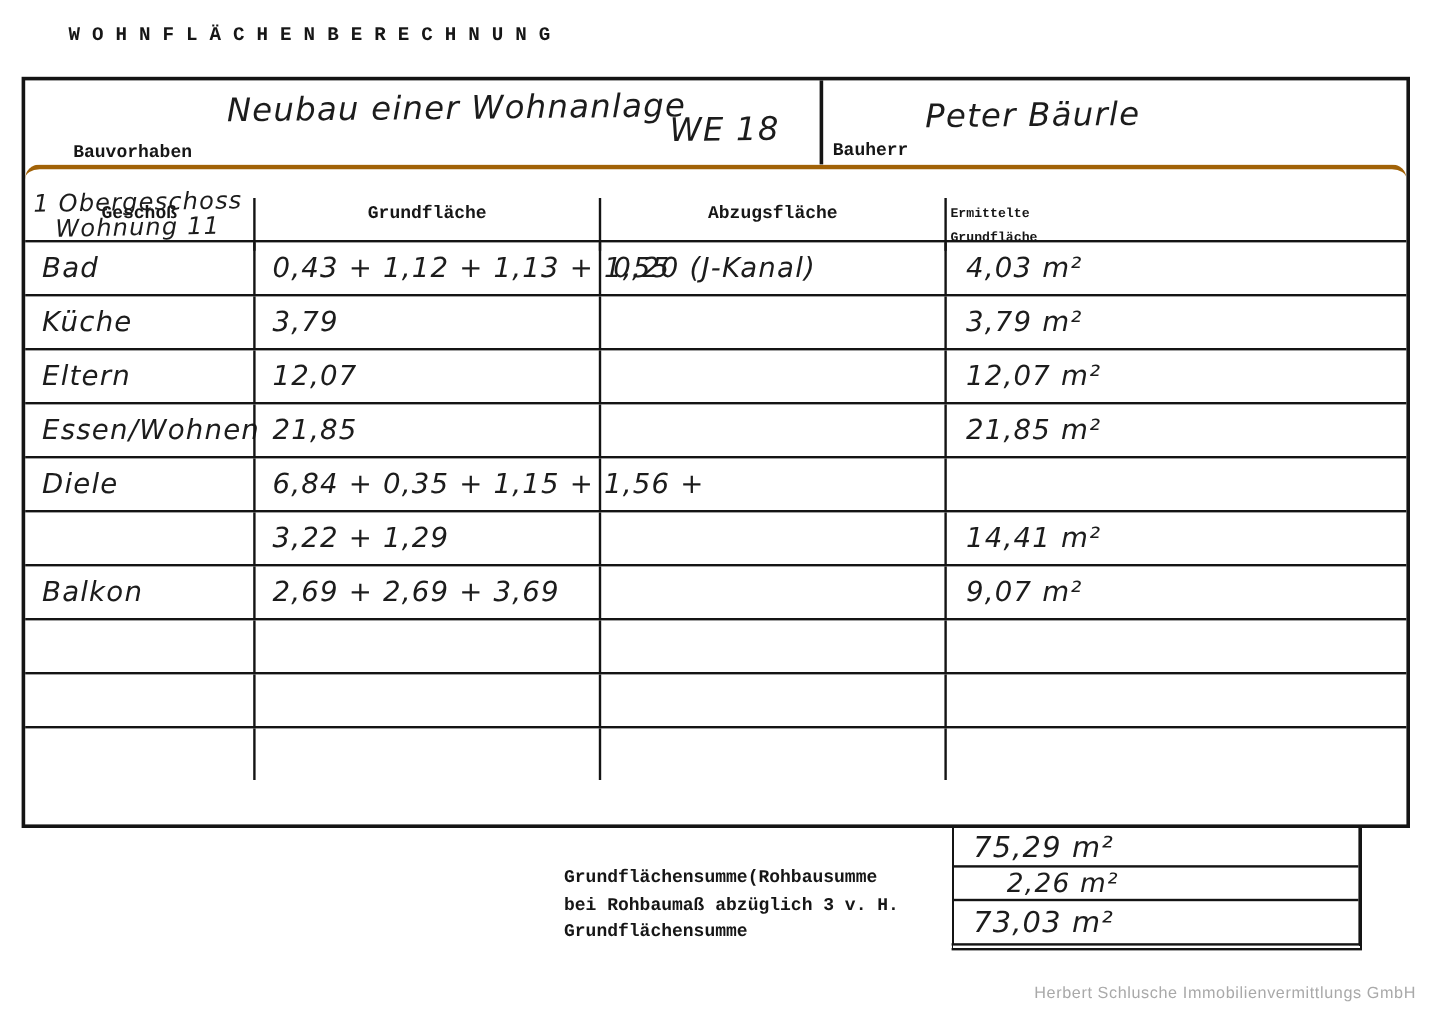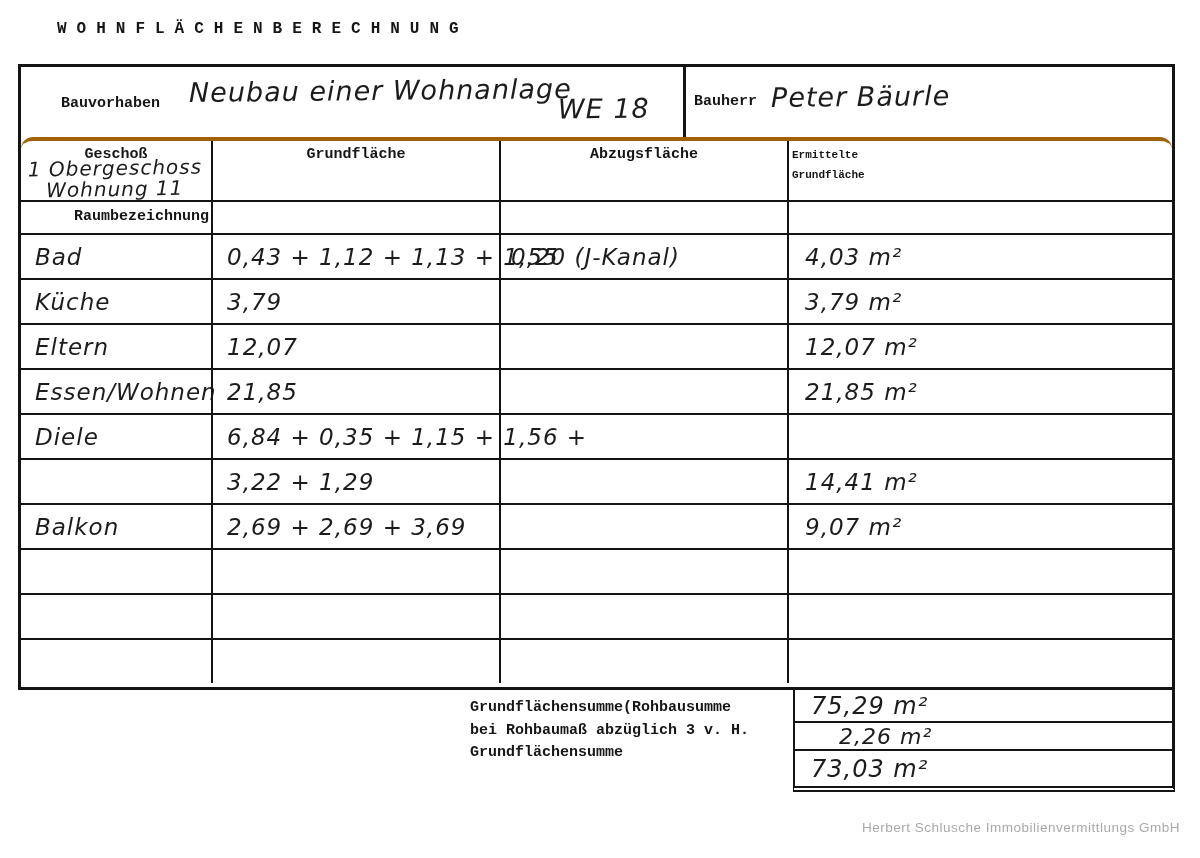--- a/index.html
+++ b/index.html
@@ -1,20 +1,20 @@
 <!DOCTYPE html>
 <html><head>
 <meta charset="utf-8">
 <style>
   html,body { margin:0; padding:0; background:#ffffff; }
   #page {
     position:relative; width:1200px; height:858px; background:#ffffff;
     font-family:"Liberation Mono", monospace; color:#141414; overflow:hidden;
   }
-  .typed  { font-family:"Liberation Mono", monospace; font-weight:bold; color:#161616; }
+  .typed  { font-family:"Liberation Mono", monospace; font-weight:bold; color:#161616;margin-top:24px; }
   .hand {
     font-family:"DejaVu Sans", sans-serif; font-style:italic; color:#1c1c1c;
     letter-spacing:1px; white-space:nowrap;
   }
 
   
   #doc-title {
     position:absolute; left:57px; top:20px;
     font-size:16px; font-weight:bold; letter-spacing:10px; color:#161616;
   }
@@ -58,21 +58,21 @@
   .dc.p2 { padding-left:14px; }
   .dc.p3 { padding-left:10px; }
   .dc.p4 { padding-left:16px; }
 
   
   #summary-labels {
     position:absolute; left:470px; top:697px; width:330px;
     font-size:15px; font-weight:bold; line-height:22.5px;
   }
   #summary-box {
-    position:absolute; left:793px; top:690px; width:382px;
+    position:absolute; left:793px; top:690px; width:342px;
     border-left:2px solid #141414; border-right:3px solid #141414;
     border-bottom:6px double #141414; box-sizing:border-box; background:#fff;
   }
   .sv { display:flex; align-items:center; font-size:24px; }
   .sv1 { height:31px; border-bottom:2px solid #141414; padding-left:16px; }
   .sv2 { height:26px; border-bottom:2px solid #141414; padding-left:44px; font-size:22px; }
   .sv3 { height:35px; padding-left:16px; }
 
   #footer-note {
     position:absolute; right:20px; top:820px;
@@ -105,26 +105,20 @@
     <div class="rowB grid4">
       <div class="typed hcell">Geschoß</div>
       <div class="typed hcell">Grundfläche</div>
       <div class="typed hcell">Abzugsfläche</div>
       <div class="typed hcell-left">
         <div>Ermittelte</div>
         <div>Grundfläche</div>
       </div>
     </div>
 
-    <div class="rowC grid4">
-      <div class="typed rcell">Raumbezeichnung</div>
-      <div></div>
-      <div></div>
-      <div></div>
-    </div>
 
     <div class="data-rows">
       <div class="drow grid4">
         <div class="hand dc p1">Bad</div>
         <div class="hand dc p2">0,43 + 1,12 + 1,13 + 1,55</div>
         <div class="hand dc p3">0,20 (J-Kanal)</div>
         <div class="hand dc p4">4,03 m²</div>
       </div>
       <div class="drow grid4">
         <div class="hand dc p1">Küche</div>

